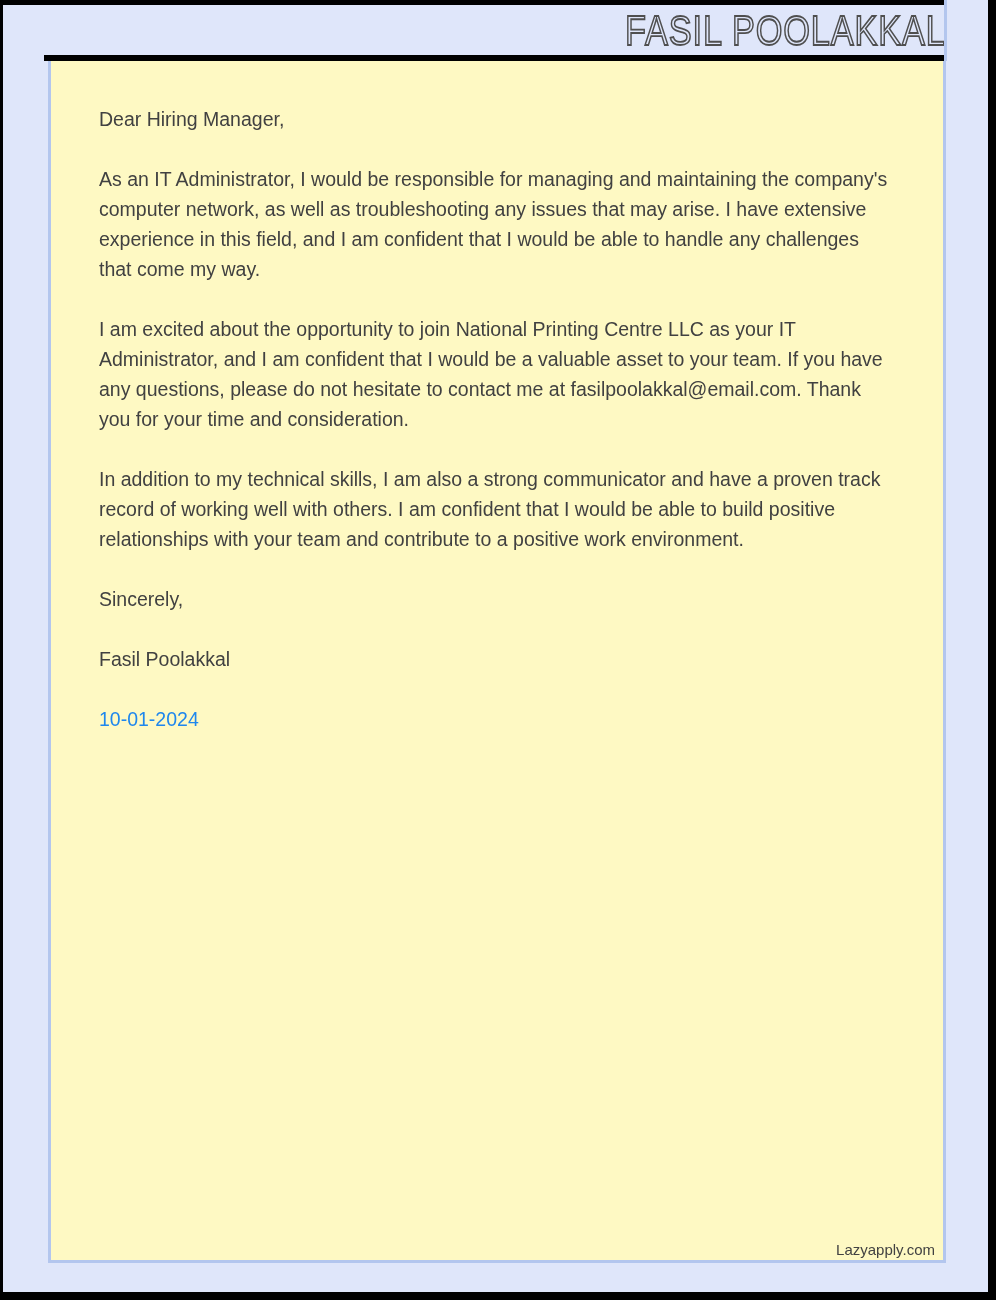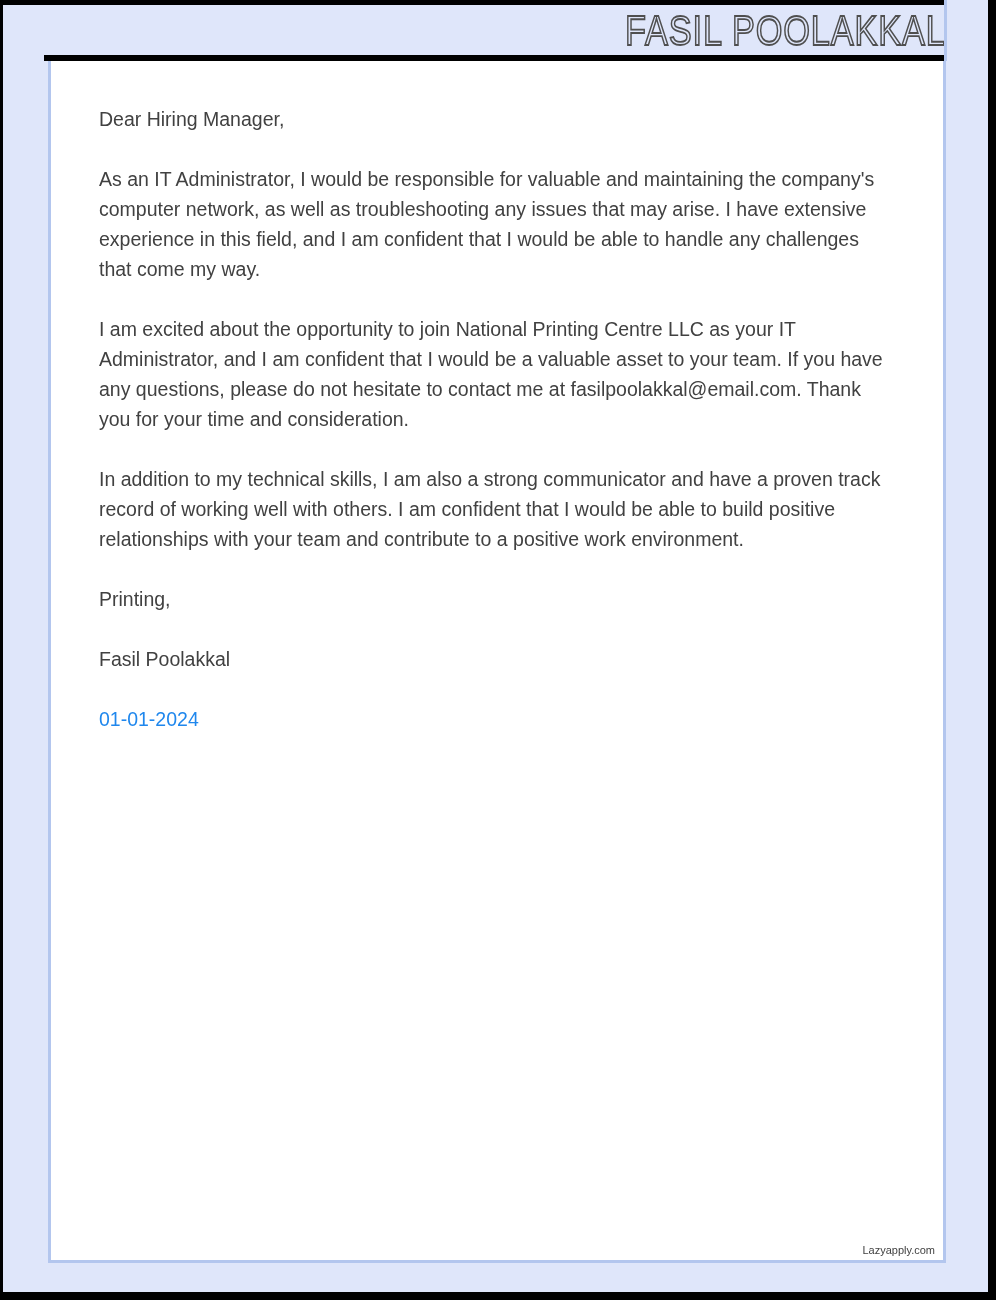--- a/index.html
+++ b/index.html
@@ -52,21 +52,21 @@
     background: #b3c6ee;
   }
 
   
   .page {
     position: absolute;
     left: 48px;
     top: 61px;
     width: 898px;
     height: 1202px;
-    background: #ffffff;
+    background: #fef9c3;
     border: 3px solid #b3c6ee;
     border-top: none;
   }
   .page-content {
     padding: 43px 48px 0 48px;
     color: #414141;
     font-size: 19.5px;
     line-height: 30px;
   }
   .page-content p { margin: 0 0 30px 0; }
@@ -74,41 +74,41 @@
   .closing { margin-bottom: 30px; }
   .signature { margin-bottom: 10px; }
   .date {
     color: #1f87ed;
     cursor: pointer;
   }
   .watermark {
     position: absolute;
     right: 8px;
     bottom: 1px;
-    font-size: 11px;
+    font-size: 15px;
     color: #424242;
     line-height: 18px;
   }
 </style>
 </head>
 <body>
 
 <div class="frame-top"></div>
 <div class="frame-left"></div>
 <div class="frame-right"></div>
 <div class="frame-bottom"></div>
 
 <div class="header-name">FASIL POOLAKKAL</div>
 <div class="header-rule"></div>
 <div class="page-border-extension"></div>
 
 <div class="page">
   <div class="page-content">
     <p class="salutation">Dear Hiring Manager,</p>
-    <p>As an IT Administrator, I would be responsible for valuable and maintaining the company's computer network, as well as troubleshooting any issues that may arise. I have extensive experience in this field, and I am confident that I would be able to handle any challenges that come my way.</p>
+    <p>As an IT Administrator, I would be responsible for managing and maintaining the company's computer network, as well as troubleshooting any issues that may arise. I have extensive experience in this field, and I am confident that I would be able to handle any challenges that come my way.</p>
     <p>I am excited about the opportunity to join National Printing Centre LLC as your IT Administrator, and I am confident that I would be a valuable asset to your team. If you have any questions, please do not hesitate to contact me at fasilpoolakkal@email.com. Thank you for your time and consideration.</p>
     <p>In addition to my technical skills, I am also a strong communicator and have a proven track record of working well with others. I am confident that I would be able to build positive relationships with your team and contribute to a positive work environment.</p>
-    <p class="closing">Printing,</p>
+    <p class="closing">Sincerely,</p>
     <p class="signature">Fasil Poolakkal</p>
-    <p class="date">01-01-2024</p>
+    <p class="date">10-01-2024</p>
   </div>
   <div class="watermark">Lazyapply.com</div>
 </div>
 
 </body></html>

